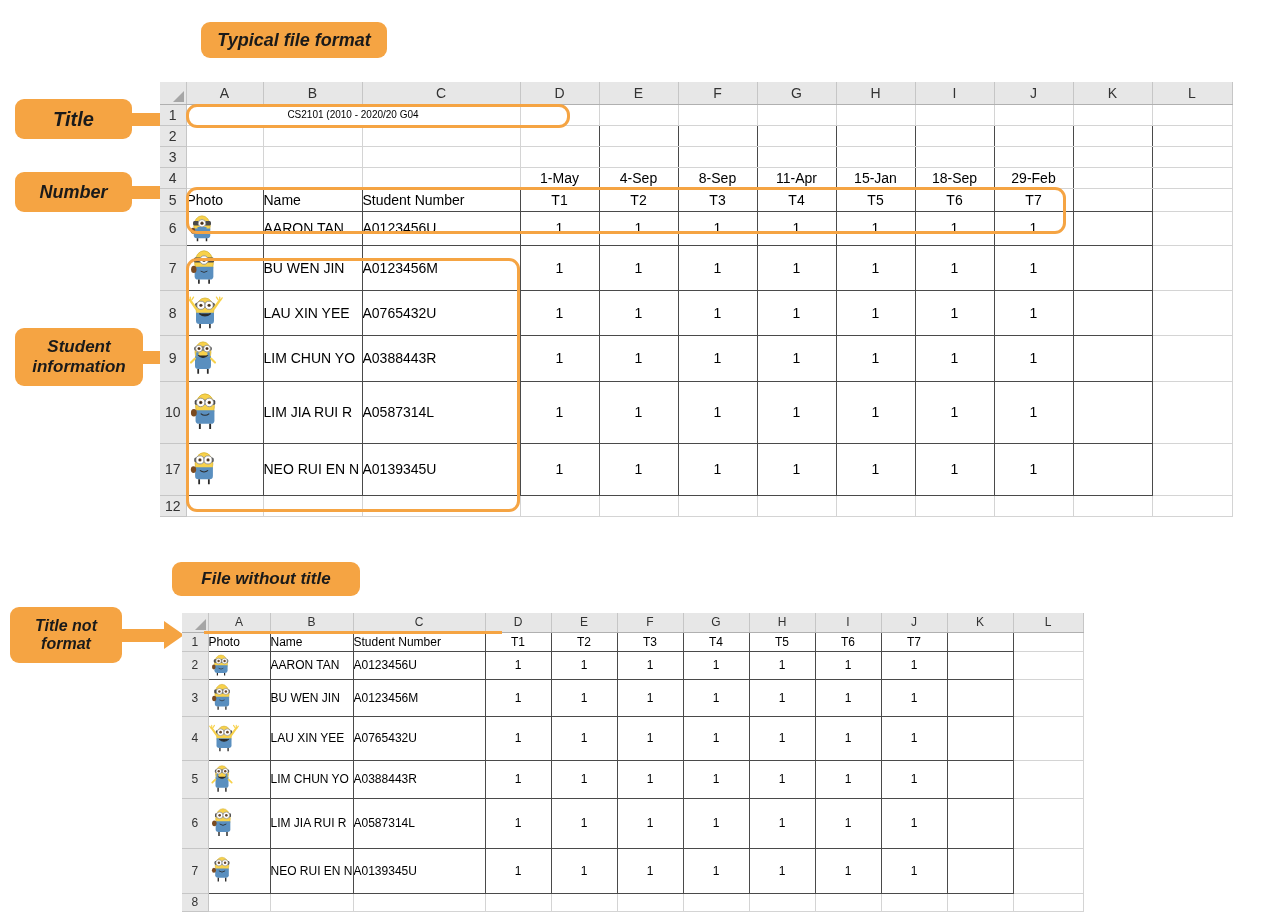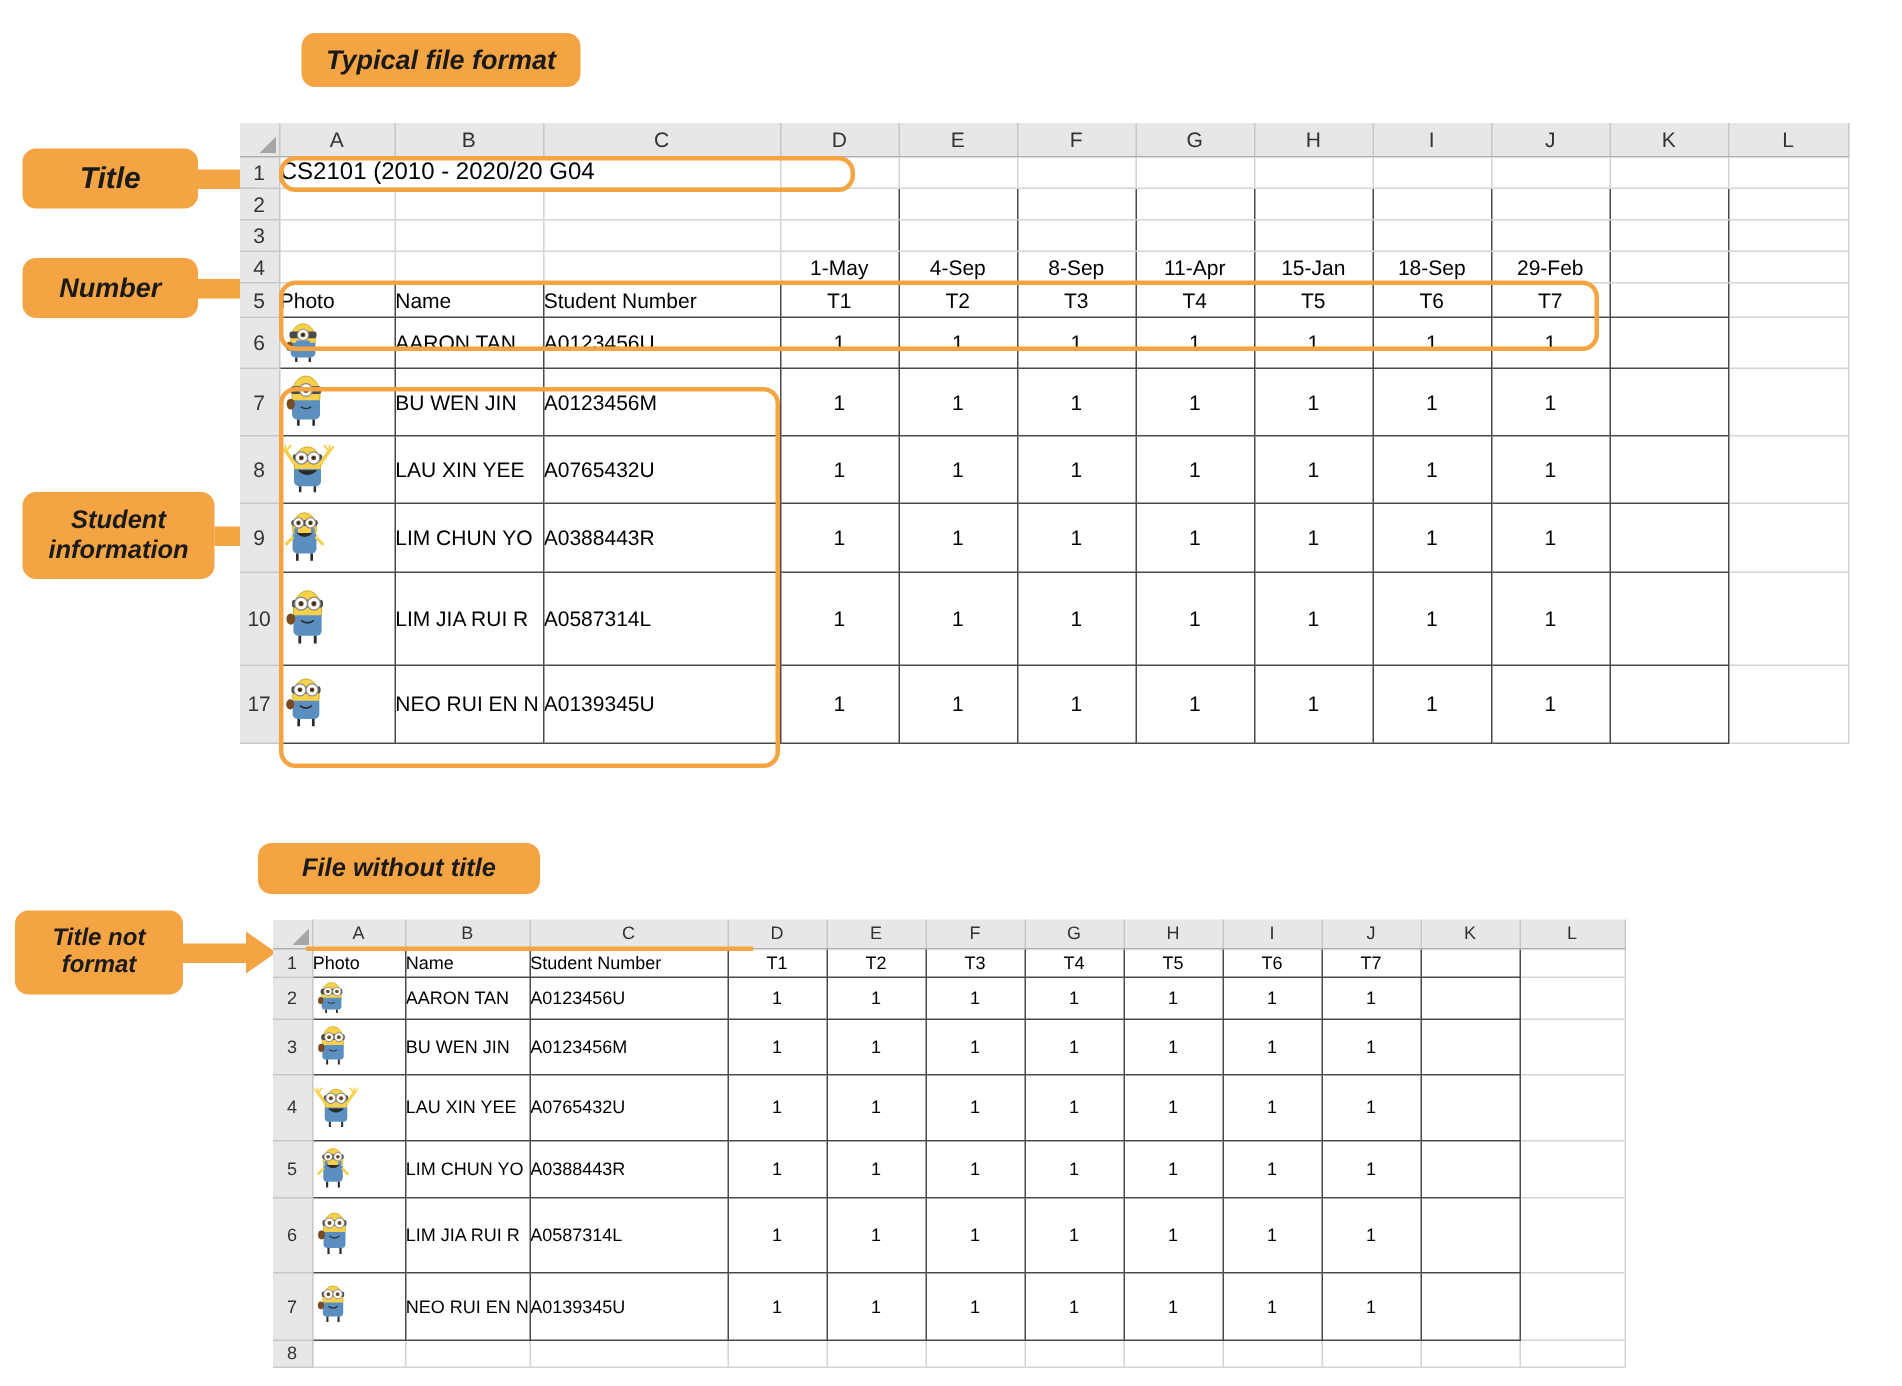--- a/index.html
+++ b/index.html
@@ -95,21 +95,21 @@
     color:#000;
   }
   .b{border:1px solid #4a4a4a;}
   .bt{border-top:1px solid #4a4a4a;}
   .bb{border-bottom:1px solid #4a4a4a;}
   .br{border-right:1px solid #4a4a4a;}
   .ctr{text-align:center;}
   .bold{font-weight:bold;}
   .txt{padding-left:3px;white-space:nowrap;overflow:hidden;}
   .photo{text-align:left;padding-left:6px;overflow:hidden;}
-  .titlecell{padding-left:3px;white-space:nowrap;font-size:16px;}
+  .titlecell{padding-left:3px;white-space:nowrap;font-size:10px;text-align:center;}
 
   
   .ring{
     position:absolute;
     border:3px solid #F5A443;
     border-radius:11px;
     box-sizing:border-box;
     pointer-events:none;
   }
   .hline{
@@ -477,20 +477,35 @@
       <td class="cell ctr b">1</td>
       <td class="cell ctr b">1</td>
       <td class="cell ctr b">1</td>
       <td class="cell ctr b">1</td>
       <td class="cell ctr b">1</td>
       <td class="cell ctr b">1</td>
       <td class="cell br bb"></td>
       <td class="cell"></td>
     </tr>
 
+    <tr style="height:21px;">
+      <td class="rowhead">12</td>
+      <td class="cell"></td>
+      <td class="cell"></td>
+      <td class="cell"></td>
+      <td class="cell"></td>
+      <td class="cell"></td>
+      <td class="cell"></td>
+      <td class="cell"></td>
+      <td class="cell"></td>
+      <td class="cell"></td>
+      <td class="cell"></td>
+      <td class="cell"></td>
+      <td class="cell"></td>
+    </tr>
   </tbody>
     </table>
 
   <div class="ring" style="left:26px;top:22px;width:384px;height:24px;"></div>
   <div class="ring" style="left:26px;top:105px;width:880px;height:47px;"></div>
   <div class="ring" style="left:26px;top:176px;width:334px;height:254px;"></div>
 </div>
 
 <div class="sheet" style="left:182px;top:613px;">
   <table>

